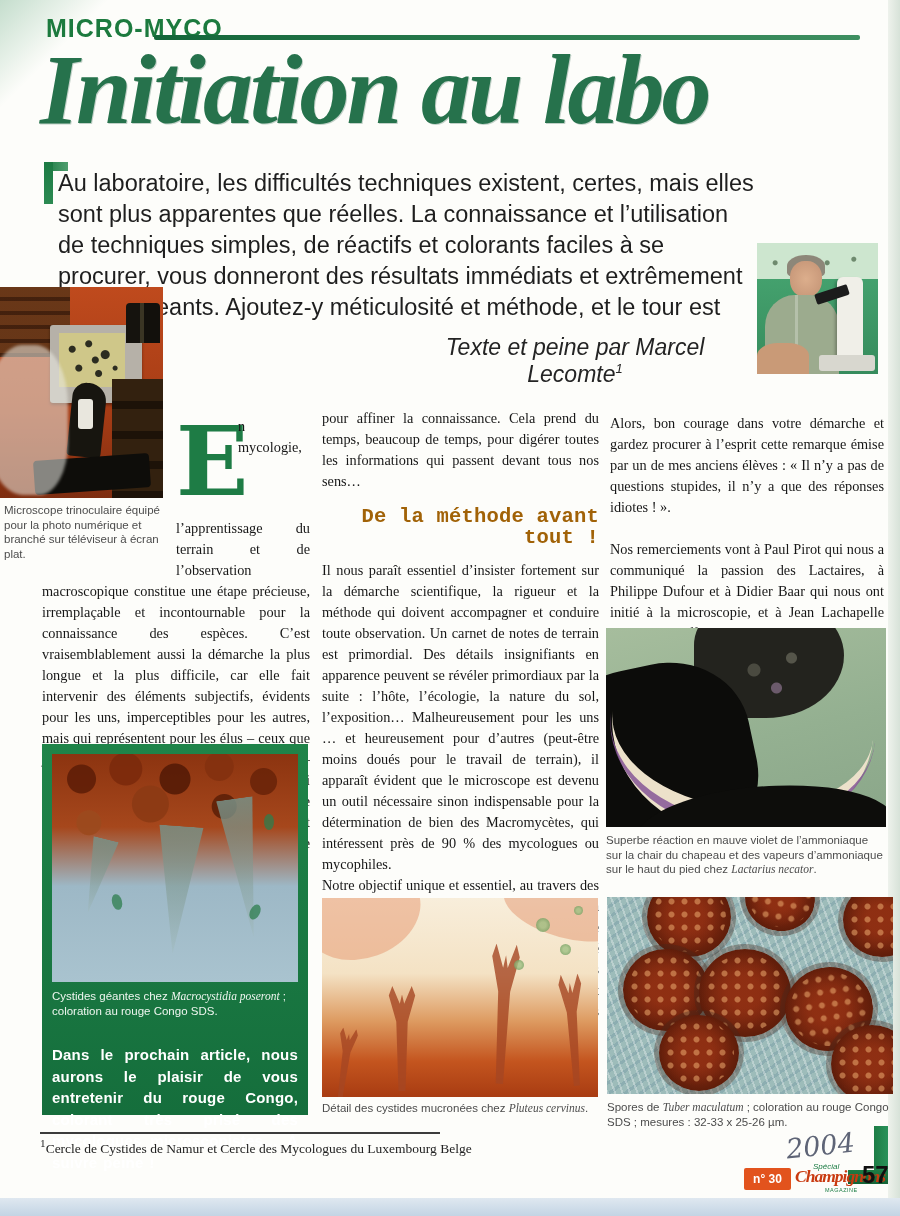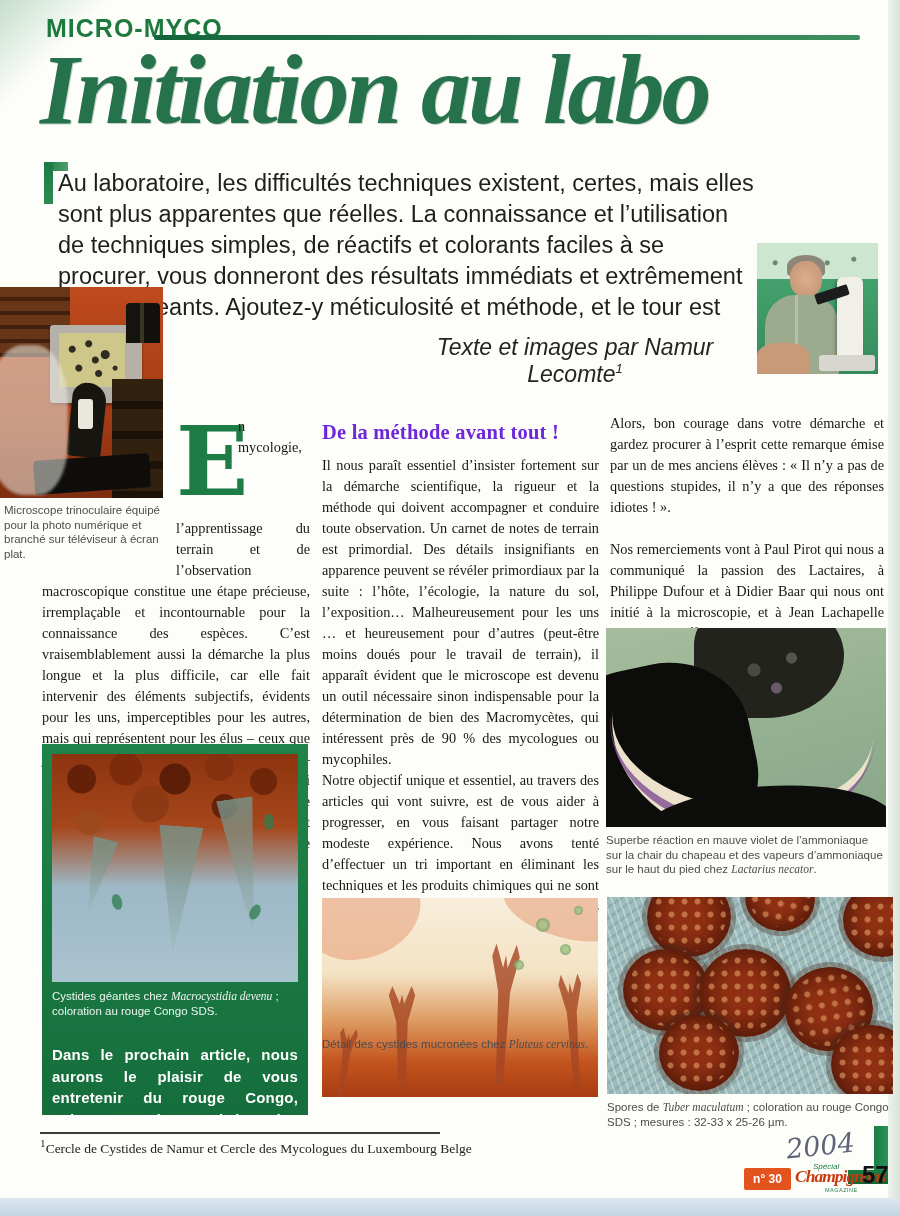--- a/index.html
+++ b/index.html
@@ -29,22 +29,22 @@
 
   
   .bodycol{font-family:"Liberation Serif",serif;font-size:14.3px;line-height:21px;color:#171717;text-align:justify;}
   .bodycol p{margin:0;}
   .col1{left:42px;top:416px;width:268px;}
   .col1-spacer{float:left;width:134px;height:158px;}
   .dropcap{float:left;width:62px;height:102px;font-family:"DejaVu Serif",serif;font-weight:bold;
       font-size:95px;line-height:92px;color:#1e7c45;text-align:center;}
   .col2{left:322px;top:408px;width:277px;}
   .col3{left:610px;top:413px;width:274px;}
-  .col-heading{font-family:Liberation Serif, serif;font-size:20.5px;font-weight:bold;color:#6d28d9;
-      margin:14px 0 12px 0 !important;text-align:left;letter-spacing:.2px;}
+  .col-heading{font-family:Liberation Mono, monospace;font-size:20.5px;font-weight:bold;color:#a16207;
+      margin:14px 0 12px 0 !important;text-align:right;letter-spacing:.2px;}
   .p-gap{margin-top:21px !important;}
   .end-arrow{color:#7a3c12;font-size:15px;font-style:normal;}
 
   
   .caption{font-size:11.5px;line-height:14.5px;color:#4c4c4c;}
   .caption i{font-style:italic;font-family:Liberation Serif, serif;}
 
   
   .photo{overflow:hidden;}
 
@@ -136,21 +136,21 @@
   .pb2{left:180px;top:-20px;width:130px;height:60px;transform:rotate(15deg);background:rgba(225,140,100,.45);}
   .pl-cyst{position:absolute;background:rgba(165,70,35,.8);
       clip-path:polygon(42% 100%,37% 34%,20% 9%,28% 0,45% 17%,50% 8%,55% 17%,72% 0,80% 9%,63% 34%,58% 100%);}
   .pc1{left:58px;top:88px;width:44px;height:105px;}
   .pc2{left:158px;top:46px;width:46px;height:140px;transform:rotate(3deg);}
   .pc3{left:232px;top:76px;width:38px;height:112px;transform:rotate(-4deg);}
   .pc4{left:8px;top:130px;width:30px;height:70px;transform:rotate(8deg);}
   .pl-spore{position:absolute;border-radius:50%;background:radial-gradient(#9fc184 30%,#5c8d4e 100%);opacity:.8;}
   .pp1{left:214px;top:20px;width:14px;height:14px;}.pp2{left:238px;top:46px;width:11px;height:11px;}
   .pp3{left:192px;top:62px;width:10px;height:10px;}.pp4{left:252px;top:8px;width:9px;height:9px;}
-  .caption-plut{left:322px;top:1037px;width:276px;}
+  .caption-plut{left:322px;top:1101px;width:276px;}
 
   
   .photo-tuber{left:607px;top:897px;width:286px;height:197px;background:#9dbcba;
       background-image:repeating-linear-gradient(70deg,rgba(255,255,255,.3) 0 2px,transparent 2px 7px),
         repeating-linear-gradient(-35deg,rgba(90,130,150,.25) 0 3px,transparent 3px 9px);}
   .tb-spore{position:absolute;border-radius:50%;
       background:radial-gradient(circle at 45% 45%,#93321384 20%,transparent 60%),radial-gradient(#8a2c12 25%,#5f1d0a 70%,#431406 100%);
       box-shadow:0 0 0 5px rgba(70,40,30,.35);}
   .tb-spore::after{content:"";position:absolute;inset:6%;border-radius:50%;
       background-image:radial-gradient(circle,rgba(235,170,110,.55) 0 2.5px,transparent 3.5px);
@@ -189,21 +189,21 @@
 
 <div class="abs kicker">MICRO-MYCO</div>
 <div class="abs kicker-line"></div>
 <div class="abs page-title">Initiation au labo</div>
 
 <div class="abs intro-corner">
   <div class="h"></div>
   <div class="v"></div>
 </div>
 <div class="abs intro">Au laboratoire, les difficultés techniques existent, certes, mais elles sont plus apparentes que réelles. La connaissance et l’utilisation de techniques simples, de réactifs et colorants faciles à se procurer, vous donneront des résultats immédiats et extrêmement encourageants. Ajoutez-y méticulosité et méthode, et le tour est joué !</div>
-<div class="abs byline"><span>Texte et images par Namur Lecomte</span><sup>1</sup></div>
+<div class="abs byline"><span>Texte et peine par Marcel Lecomte</span><sup>1</sup></div>
 
 <div class="abs photo photo-author">
   <div class="pa-shelf"></div>
   <div class="pa-hair"></div>
   <div class="pa-head"></div>
   <div class="pa-shirt"></div>
   <div class="pa-scope-body"></div>
   <div class="pa-scope-eye"></div>
   <div class="pa-scope-base"></div>
   <div class="pa-arm"></div>
@@ -223,41 +223,42 @@
 </div>
 <div class="abs caption caption-micro">Microscope trinoculaire équipé pour la photo numérique et branché sur téléviseur à écran plat.</div>
 
 <div class="abs bodycol col1">
   <div class="col1-spacer"></div>
   <span class="dropcap">E</span>
   <p>n mycologie, l’apprentissage du terrain et de l’observation macroscopique constitue une étape précieuse, irremplaçable et incontournable pour la connaissance des espèces. C’est vraisemblablement aussi la démarche la plus longue et la plus difficile, car elle fait intervenir des éléments subjectifs, évidents pour les uns, imperceptibles pour les autres, mais qui représentent pour les élus – ceux que j’appelle les « génies de la macroscopie » – des repères incontournables. Ceux qui prennent la peine de s’intéresser à la chimie des sporophores, en appliquant des réactifs et autres produits chimiques poseront de nouveaux jalons, essentiels</p>
 </div>
 
 <div class="abs bodycol col2">
+  <p>pour affiner la connaissance. Cela prend du temps, beaucoup de temps, pour digérer toutes les informations qui passent devant tous nos sens…</p>
   <p class="col-heading">De la méthode avant tout !</p>
   <p>Il nous paraît essentiel d’insister fortement sur la démarche scientifique, la rigueur et la méthode qui doivent accompagner et conduire toute observation. Un carnet de notes de terrain est primordial. Des détails insignifiants en apparence peuvent se révéler primordiaux par la suite : l’hôte, l’écologie, la nature du sol, l’exposition… Malheureusement pour les uns … et heureusement pour d’autres (peut-être moins doués pour le travail de terrain), il apparaît évident que le microscope est devenu un outil nécessaire sinon indispensable pour la détermination de bien des Macromycètes, qui intéressent près de 90 % des mycologues ou mycophiles.</p>
   <p>Notre objectif unique et essentiel, au travers des articles qui vont suivre, est de vous aider à progresser, en vous faisant partager notre modeste expérience. Nous avons tenté d’effectuer un tri important en éliminant les techniques et les produits chimiques qui ne sont accessibles que dans des laboratoires spécialisés.</p>
 </div>
 
 <div class="abs bodycol col3">
   <p>Alors, bon courage dans votre démarche et gardez procurer à l’esprit cette remarque émise par un de mes anciens élèves : « Il n’y a pas de questions stupides, il n’y a que des réponses idiotes ! ».</p>
   <p class="p-gap"><span>Nos remerciements vont à Paul Pirot qui nous a communiqué la passion des Lactaires, à Philippe Dufour et à Didier Baar  qui nous ont initié à la microscopie, et à Jean Lachapelle pour l’aide efficace et patiente apportée dans nos modestes recherches communes.</span> <span class="end-arrow">➤</span></p>
 </div>
 
 <div class="abs green-box">
   <div class="photo photo-macro">
     <div class="mc-blobs"></div>
     <div class="mc-cyst mc-c1"></div>
     <div class="mc-cyst mc-c2"></div>
     <div class="mc-cyst mc-c3"></div>
     <div class="mc-spore ms1"></div>
     <div class="mc-spore ms2"></div>
     <div class="mc-spore ms3"></div>
   </div>
-  <div class="caption caption-macro"><span>Cystides géantes chez </span><i>Macrocystidia devenu</i><span> ; coloration au rouge Congo SDS.</span></div>
+  <div class="caption caption-macro"><span>Cystides géantes chez </span><i>Macrocystidia poseront</i><span> ; coloration au rouge Congo SDS.</span></div>
   <div class="announcement">Dans le prochain article, nous aurons le plaisir de vous entretenir du rouge Congo, colorant très prisé des mycologues microscopistes… À suivre peine !</div>
 </div>
 
 <div class="abs photo photo-lact">
   <div class="lc-cap"></div>
   <div class="lc-black-left"></div>
   <div class="lc-gill"></div>
   <div class="lc-purple"></div>
   <div class="lc-black-bottom"></div>
 </div>

